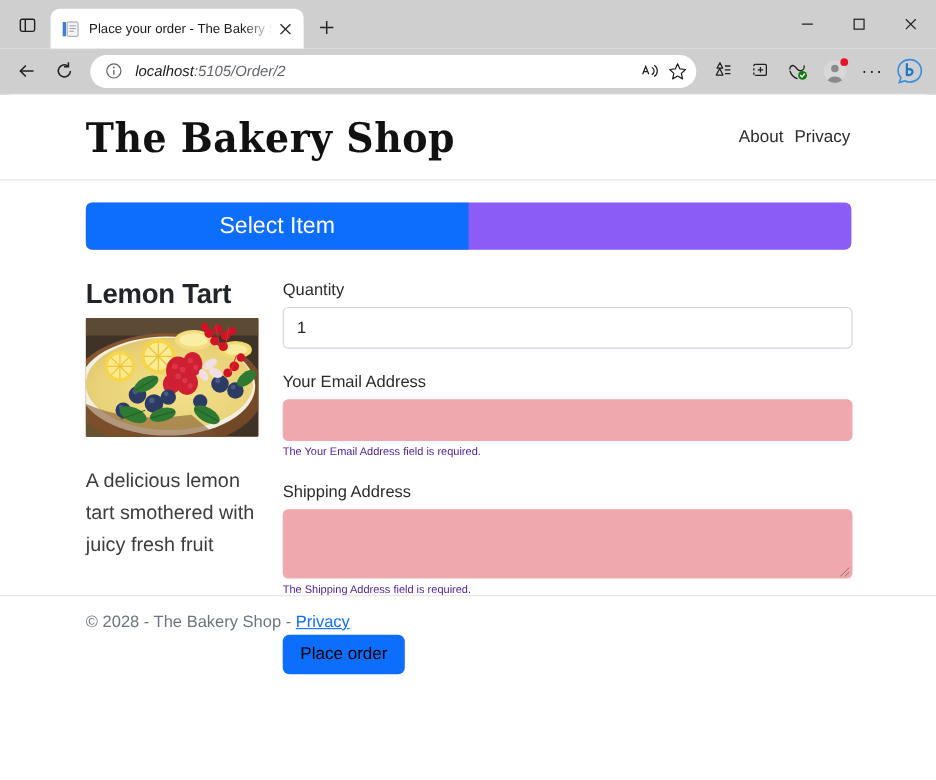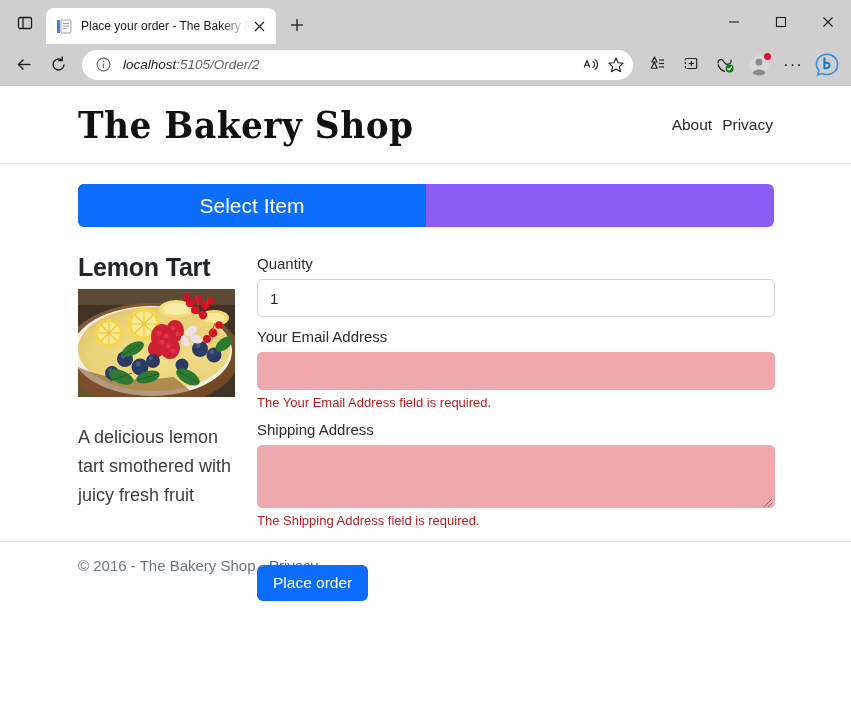--- a/index.html
+++ b/index.html
@@ -243,43 +243,43 @@
     height: 63px;
     border-radius: 5px;
     font-size: 15px;
     font-family: "Liberation Sans", sans-serif;
     padding: 8px 12px;
     resize: none;
     outline: none;
     display: block;
     position: relative;
   }
-  .field-group { margin-bottom: 11px; }
+  .field-group { margin-bottom: 22px; }
   .validation-msg {
-    font-size: 13px;
-    color: #b91c1c;
+    font-size: 10px;
+    color: #4c1d95;
     margin-top: 5px;
     display: block;
   }
   .textarea-wrap { position: relative; width: 518px; }
   #resize-handle {
     position: absolute;
     right: 2px; bottom: 2px;
     width: 12px; height: 12px;
     pointer-events: none;
   }
   #place-order-btn {
     background: #0d6efd;
-    color: #ffffff;
+    color: #000000;
     border: none;
     border-radius: 6px;
     font-size: 15.5px;
     font-family: "Liberation Sans", sans-serif;
     padding: 9px 16px;
-    margin-top: 26px;
+    margin-top: 13px;
     cursor: pointer;
   }
 
   
   #site-footer {
     position: absolute;
     left: 0; right: 0;
     top: 455px;
     border-top: 1px solid #e6e6e6;
     padding: 15px 78px;
@@ -608,17 +608,17 @@
             </span>
           </div>
           <span class="validation-msg">The Shipping Address field is required.</span>
         </div>
 
         <button id="place-order-btn">Place order</button>
       </div>
     </div>
 
     <div id="site-footer">
-      <span>© 2016 - The Bakery Shop - </span><a>Privacy</a>
+      <span>© 2028 - The Bakery Shop - </span><a>Privacy</a>
     </div>
 
   </div>
 </div>
 
 </body></html>

